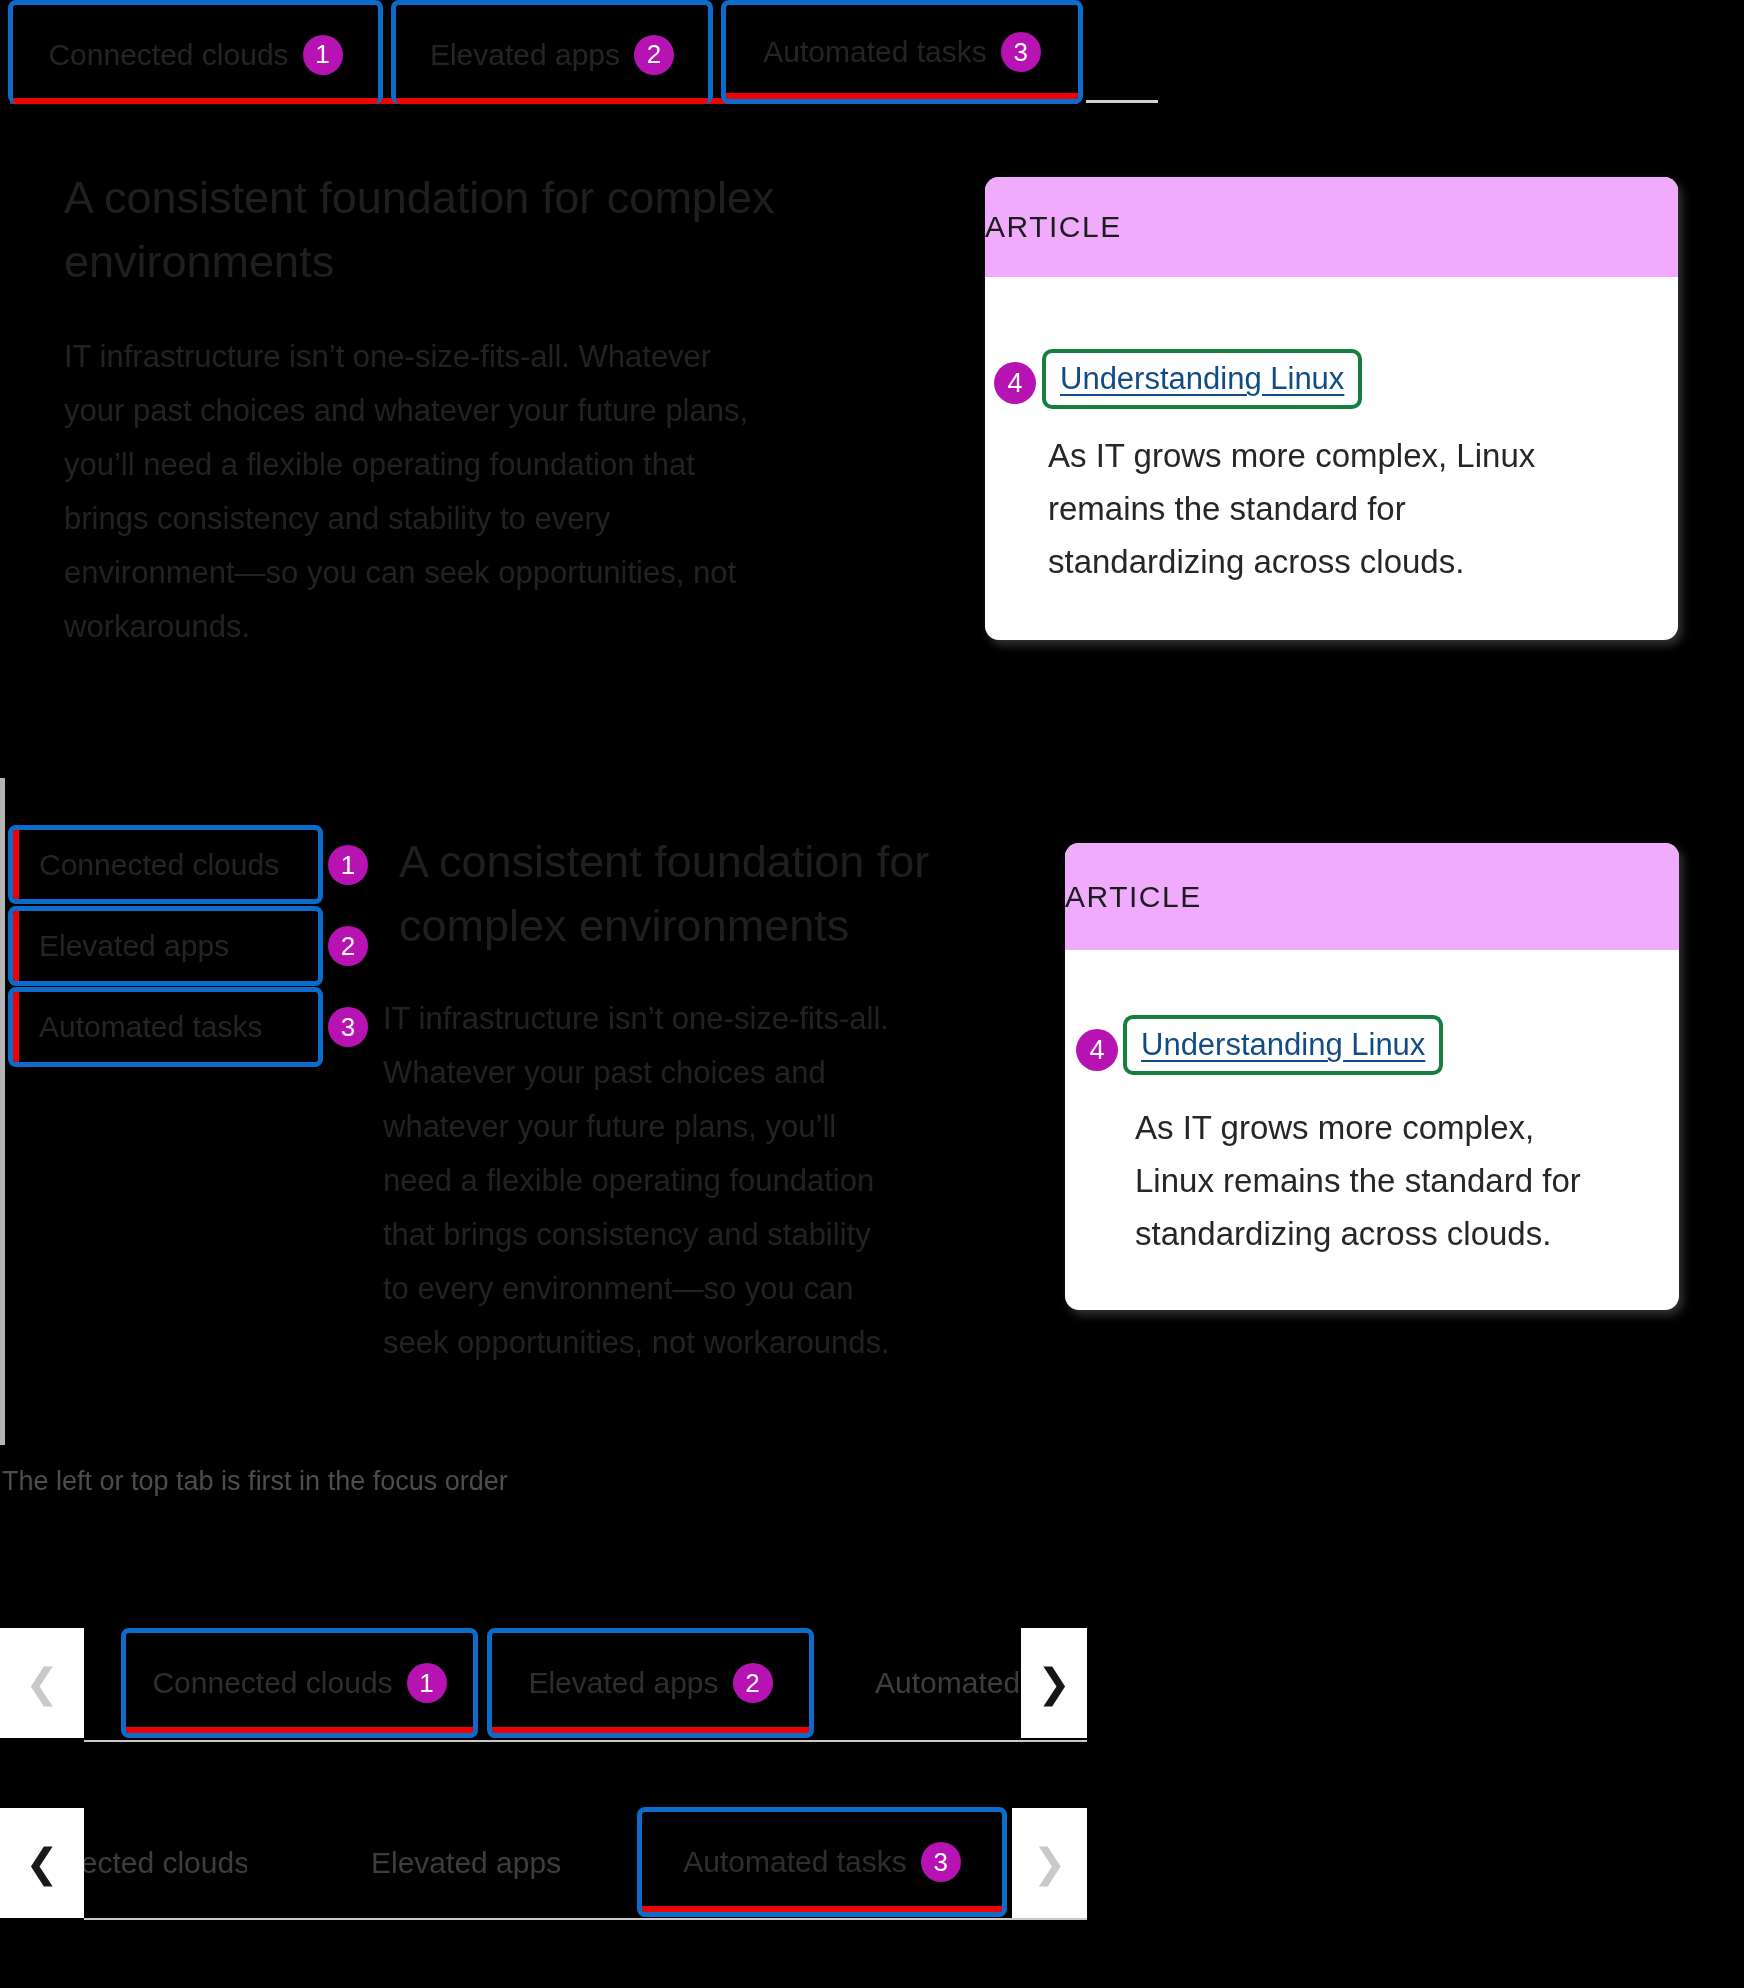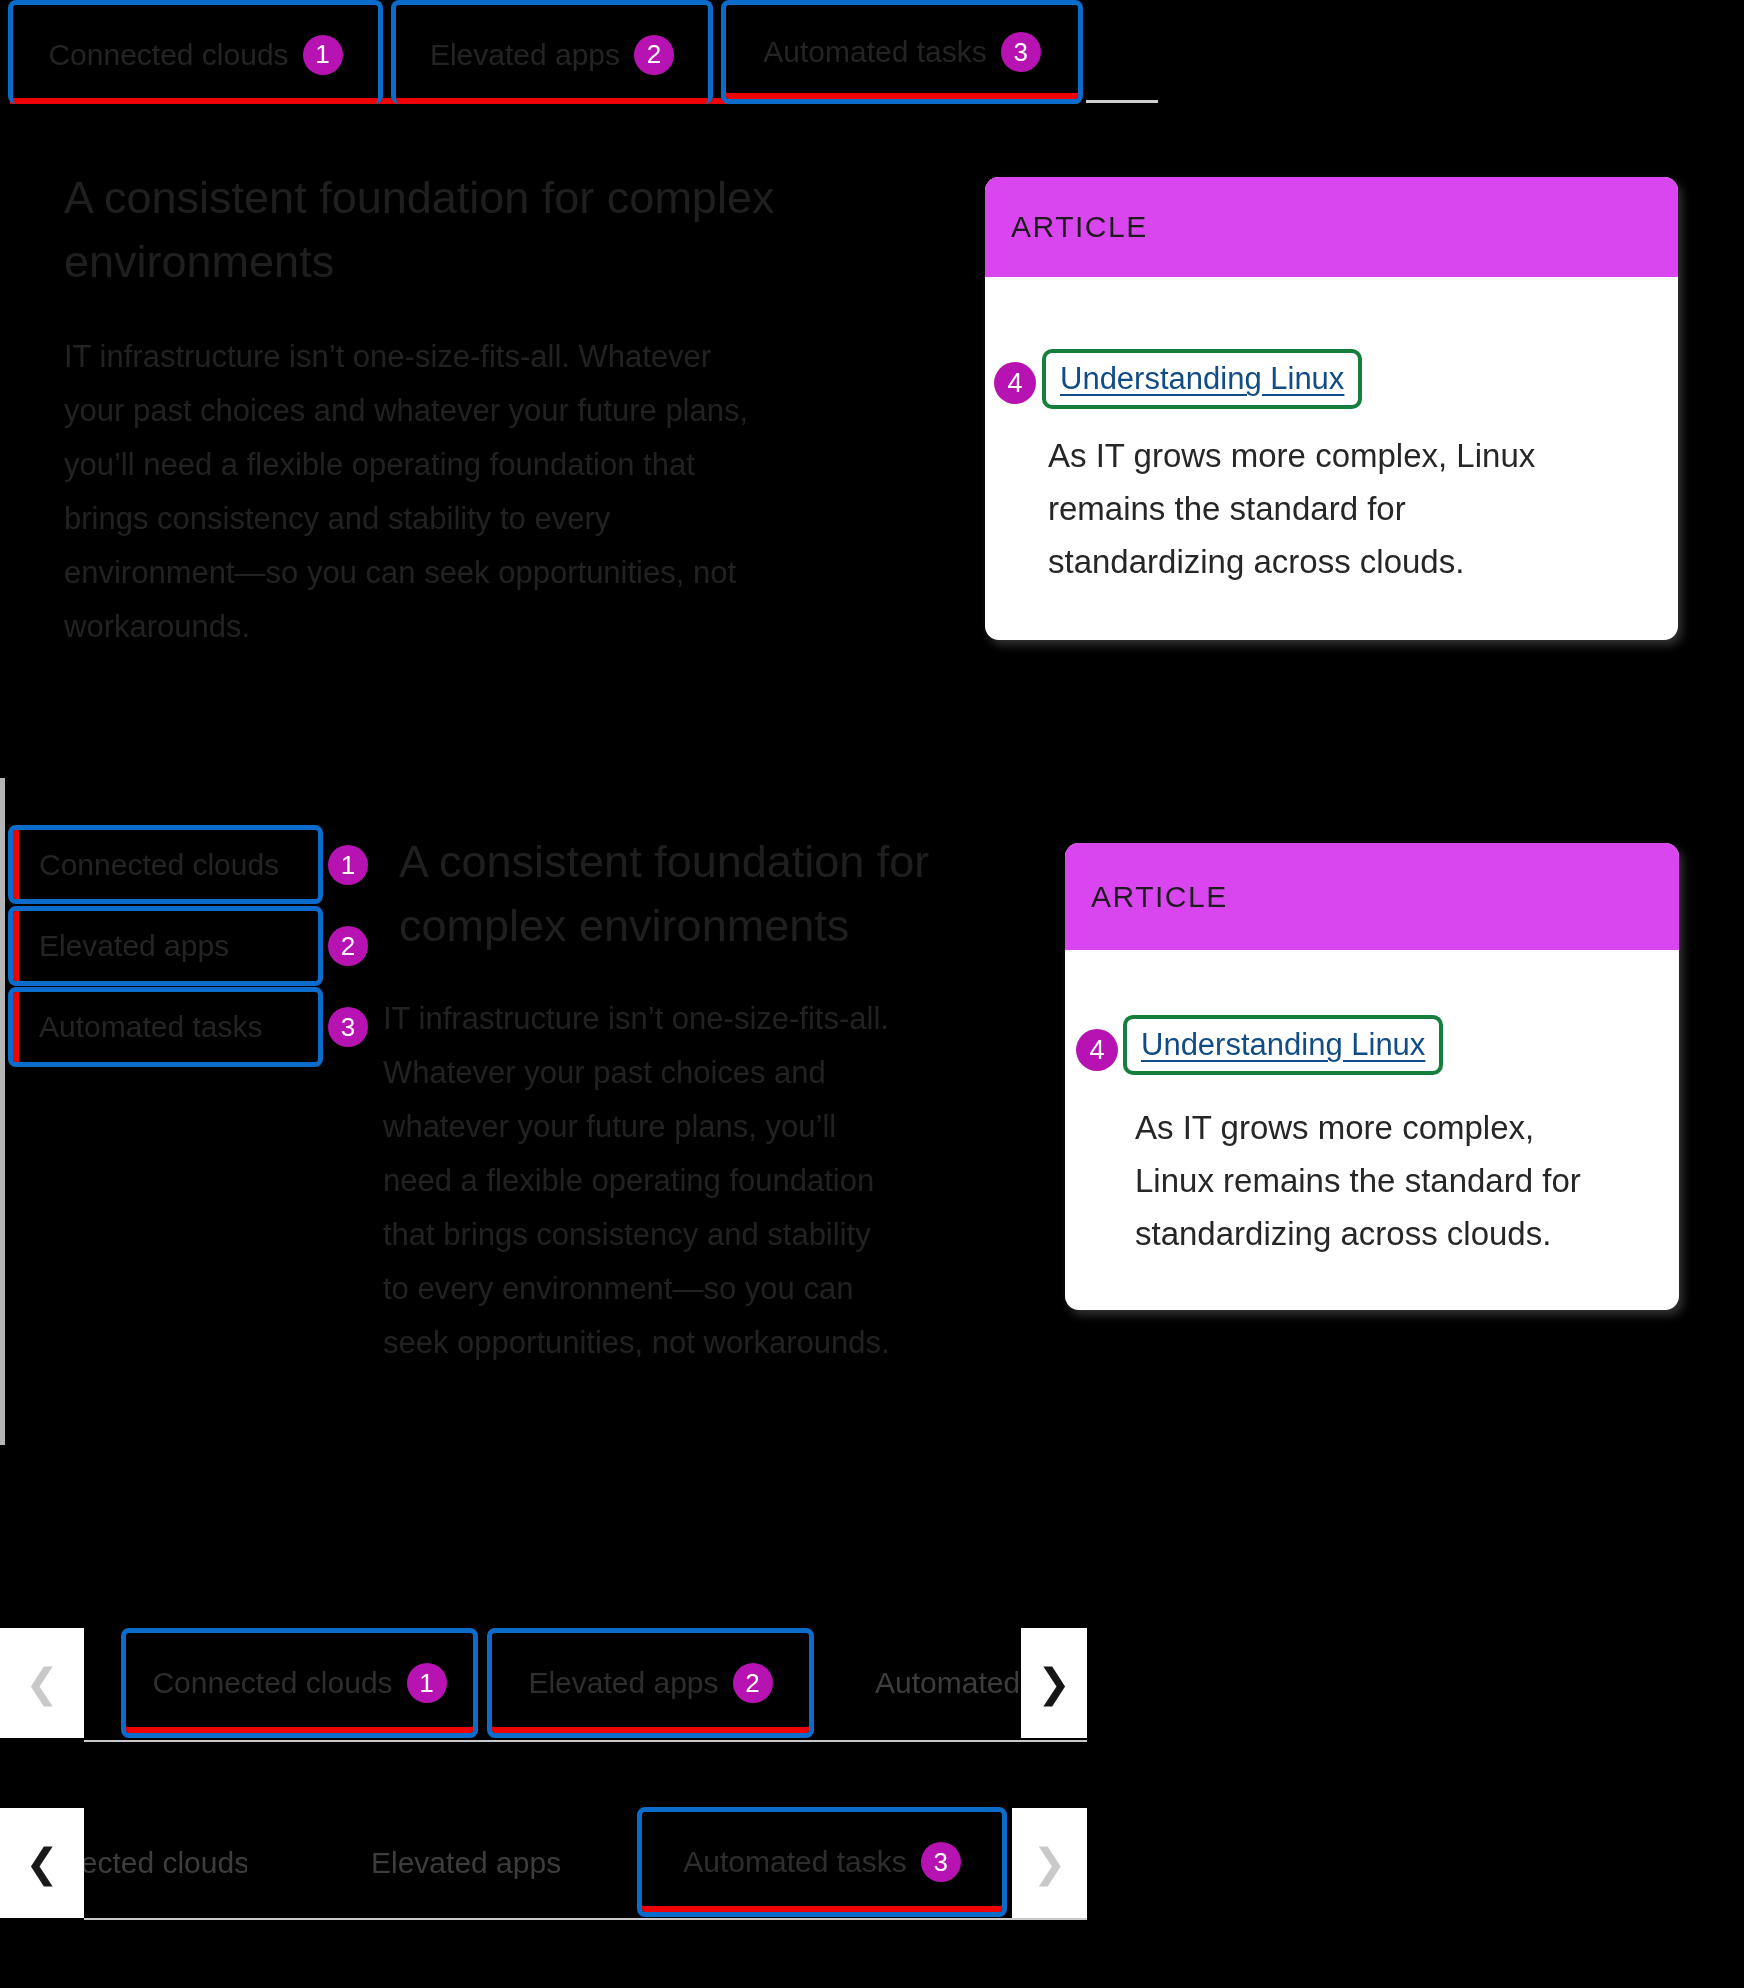--- a/index.html
+++ b/index.html
@@ -25,22 +25,22 @@
   .bodytext{font-size:31px;line-height:54px;color:#222;}
   .h-a{left:64px;top:166px;width:840px;}
   .p-a{left:64px;top:330px;width:840px;}
   .h-b{left:383px;top:830px;width:660px;margin-left:16px;}
   .p-b{left:383px;top:992px;width:660px;}
   
   .card{position:absolute;background:#fff;border-radius:14px;
         box-shadow:4px 5px 10px rgba(185,185,185,0.28);}
   .card-a{left:985px;top:177px;width:693px;height:463px;}
   .card-b{left:1065px;top:843px;width:614px;height:467px;}
-  .chead{position:absolute;left:0;top:0;right:0;background:#d946ef;border-radius:14px 14px 0 0;
-         display:flex;align-items:center;padding-left:26px;box-sizing:border-box;
+  .chead{position:absolute;left:0;top:0;right:0;background:#f0abfc;border-radius:14px 14px 0 0;
+         display:flex;align-items:center;box-sizing:border-box;
          font-size:30px;letter-spacing:1.5px;color:#1c1c1c;}
   .card-a .chead{height:100px;}
   .card-b .chead{height:107px;}
   .cbadge{position:absolute;}
   .card-a .cbadge{left:9px;top:185px;}
   .card-b .cbadge{left:11px;top:186px;}
   .ring{position:absolute;border:4px solid #15803d;border-radius:10px;padding:8px 14px;}
   .card-a .ring{left:57px;top:172px;}
   .card-b .ring{left:58px;top:172px;}
   .cardlink{font-size:31px;color:#114c86;text-decoration:underline;
@@ -140,20 +140,21 @@
   <div class="abs heading h-b">A consistent foundation for<br>complex environments</div>
   <div class="abs bodytext p-b">IT infrastructure isn’t one-size-fits-all.<br>Whatever your past choices and<br>whatever your future plans, you’ll<br>need a flexible operating foundation<br>that brings consistency and stability<br>to every environment—so you can<br>seek opportunities, not workarounds.</div>
 
   <div class="card card-b">
     <div class="chead">ARTICLE</div>
     <span class="badge lg cbadge">4</span>
     <span class="ring"><a class="cardlink">Understanding Linux</a></span>
     <div class="cdesc">As IT grows more complex,<br>Linux remains the standard for<br>standardizing across clouds.</div>
   </div>
 
+  <div class="abs caption cap1">The left or top tab is first in the focus order</div>
 
   <div class="obar obar1">
     <div class="oline"></div>
     <div class="obtn left">
       <span>❮</span>
     </div>
     <div class="otab ot1">
       <span class="tablabel">Connected clouds</span>
       <span class="badge">1</span>
     </div>

